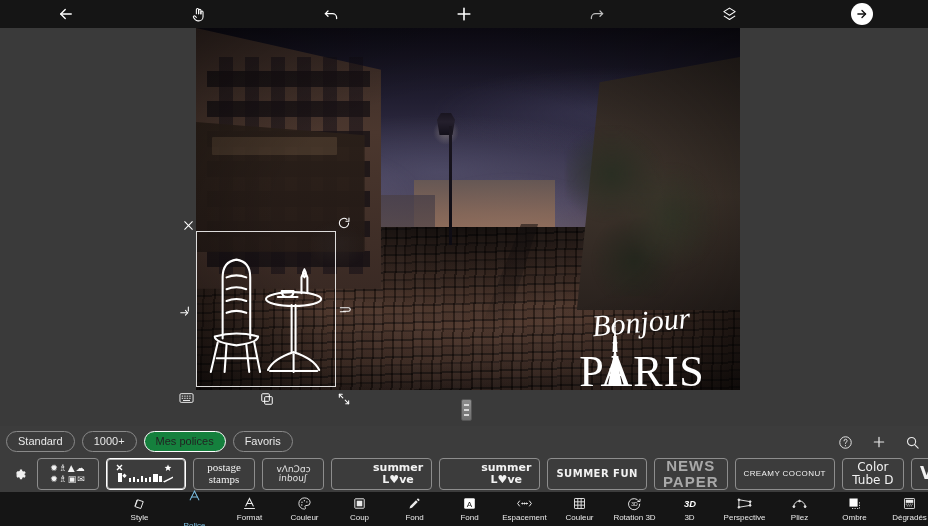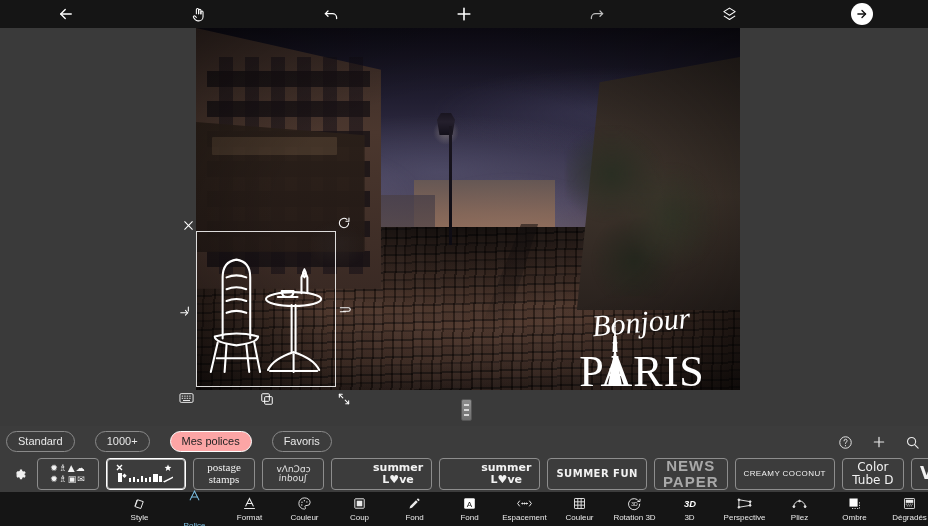--- a/index.html
+++ b/index.html
@@ -174,28 +174,28 @@
     background: #d8d8d8; box-shadow: 0 5px 0 #d8d8d8, 0 10px 0 #d8d8d8;
   }
 
   
   .fontpanel {
     position: absolute; left: 0; top: 426px; width: 928px; height: 66px;
     background: #3c3c3c;
   }
   .chiprow {
     position: absolute; left: 6px; top: 5px; height: 21px;
-    display: flex; align-items: center; gap: 20px;
+    display: flex; align-items: center; gap: 7px;
   }
   .chip {
     height: 21px; padding: 0 11px; border-radius: 11px;
     border: 1px solid #8a8a8a; color: #e8e8e8;
     font-size: 11px; line-height: 19px; white-space: nowrap;
   }
-  .chip.active { background: #fca5a5; color: #222; border-color: #ffffff; }
+  .chip.active { background: #15803d; color: #222; border-color: #ffffff; }
 
   .panel-icons {
     position: absolute; right: 8px; top: 5px; height: 22px;
     display: flex; align-items: center; gap: 18px;
   }
   .panel-icons svg { display: block; }
 
   .fontrow {
     position: absolute; left: 0; top: 30px; width: 928px; height: 36px;
     display: flex; align-items: center; gap: 7px;

